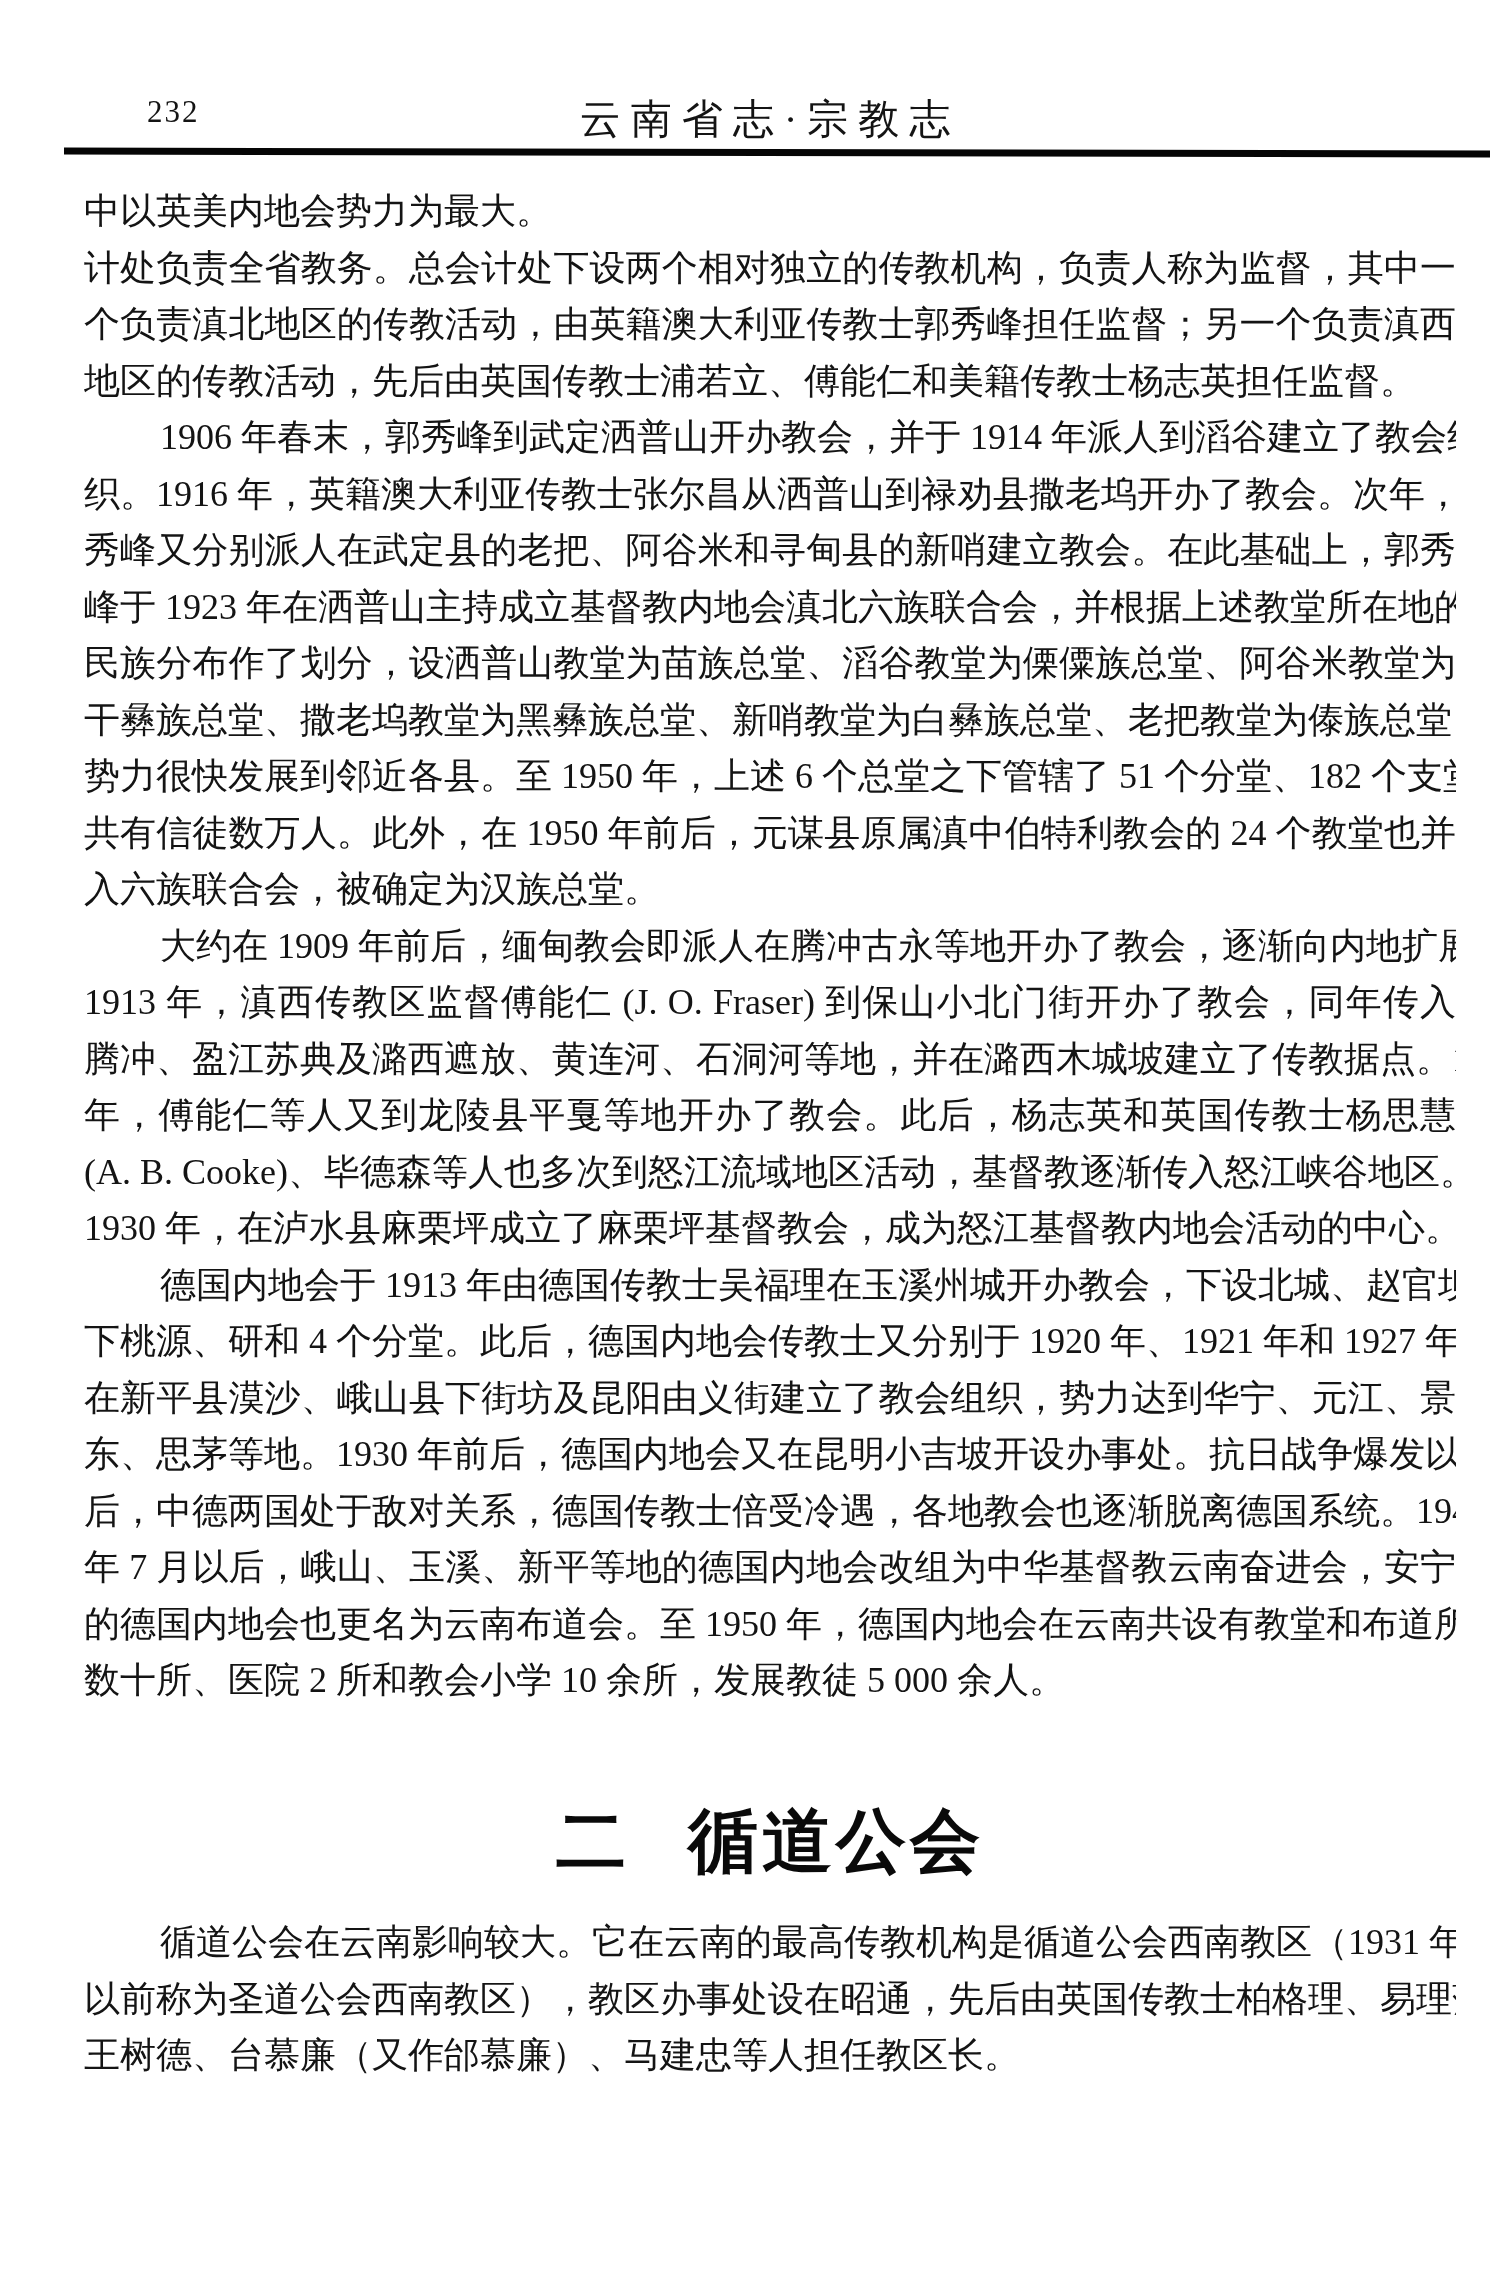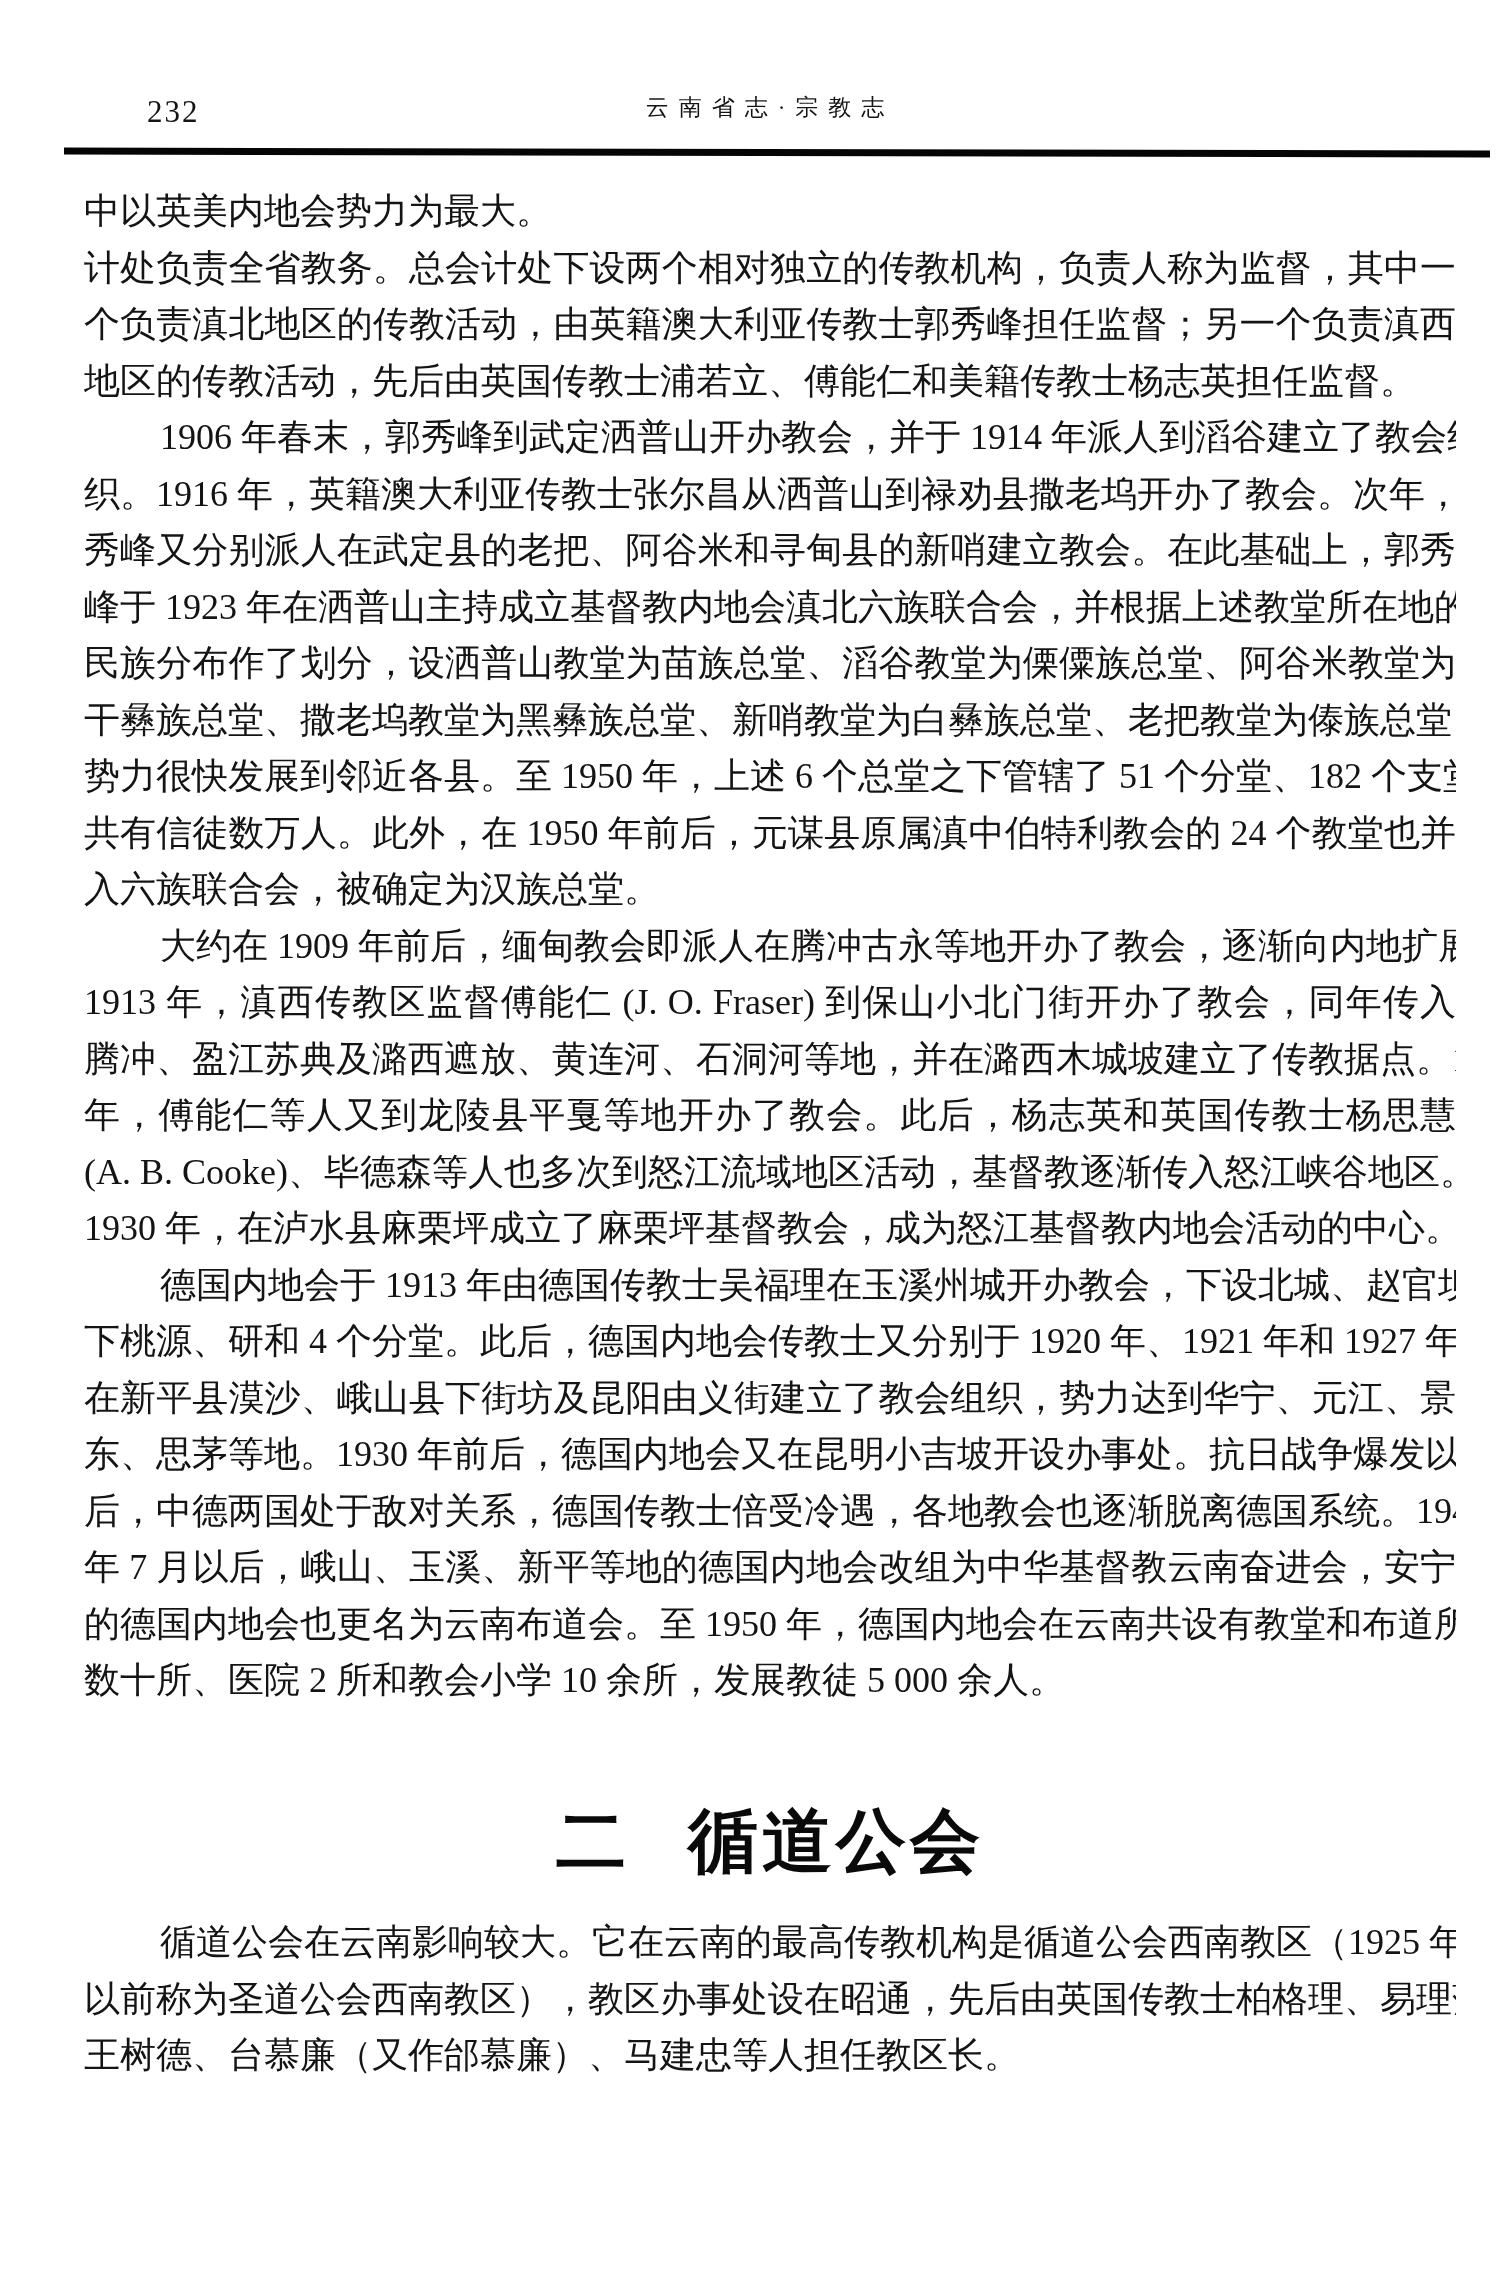--- a/index.html
+++ b/index.html
@@ -22,21 +22,21 @@
     left: 18px; top: 2px;
     font-size: 31px;
     letter-spacing: 2px;
     margin-left: 45px;
   }
   .runhead {
     position: absolute;
     left: 0; top: 0;
     width: 100%;
     text-align: center;
-    font-size: 23px;
+    font-size: 41px;
     letter-spacing: 10px;
   }
   .rule {
     position: absolute;
     left: 64px; top: 149px;
     width: 1426px; height: 7px;
     background: #050505;
     transform: rotate(0.12deg);
   }
   .bodyblock {
@@ -111,18 +111,18 @@
     <div class="ln j">年 7 月以后，峨山、玉溪、新平等地的德国内地会改组为中华基督教云南奋进会，安宁</div>
     <div class="ln j">的德国内地会也更名为云南布道会。至 1950 年，德国内地会在云南共设有教堂和布道所</div>
     <div class="ln end">数十所、医院 2 所和教会小学 10 余所，发展教徒 5 000 余人。</div>
   </div>
 
   <h2 class="heading">
     <span class="num">二</span><span>循道公会</span>
   </h2>
 
   <div class="bodyblock body2">
-    <div class="ln ind j">循道公会在云南影响较大。它在云南的最高传教机构是循道公会西南教区（1925 年</div>
+    <div class="ln ind j">循道公会在云南影响较大。它在云南的最高传教机构是循道公会西南教区（1931 年</div>
     <div class="ln j">以前称为圣道公会西南教区），教区办事处设在昭通，先后由英国传教士柏格理、易理藩、</div>
     <div class="ln end">王树德、台慕廉（又作邰慕廉）、马建忠等人担任教区长。</div>
   </div>
 
 </div>
 
 </body></html>

